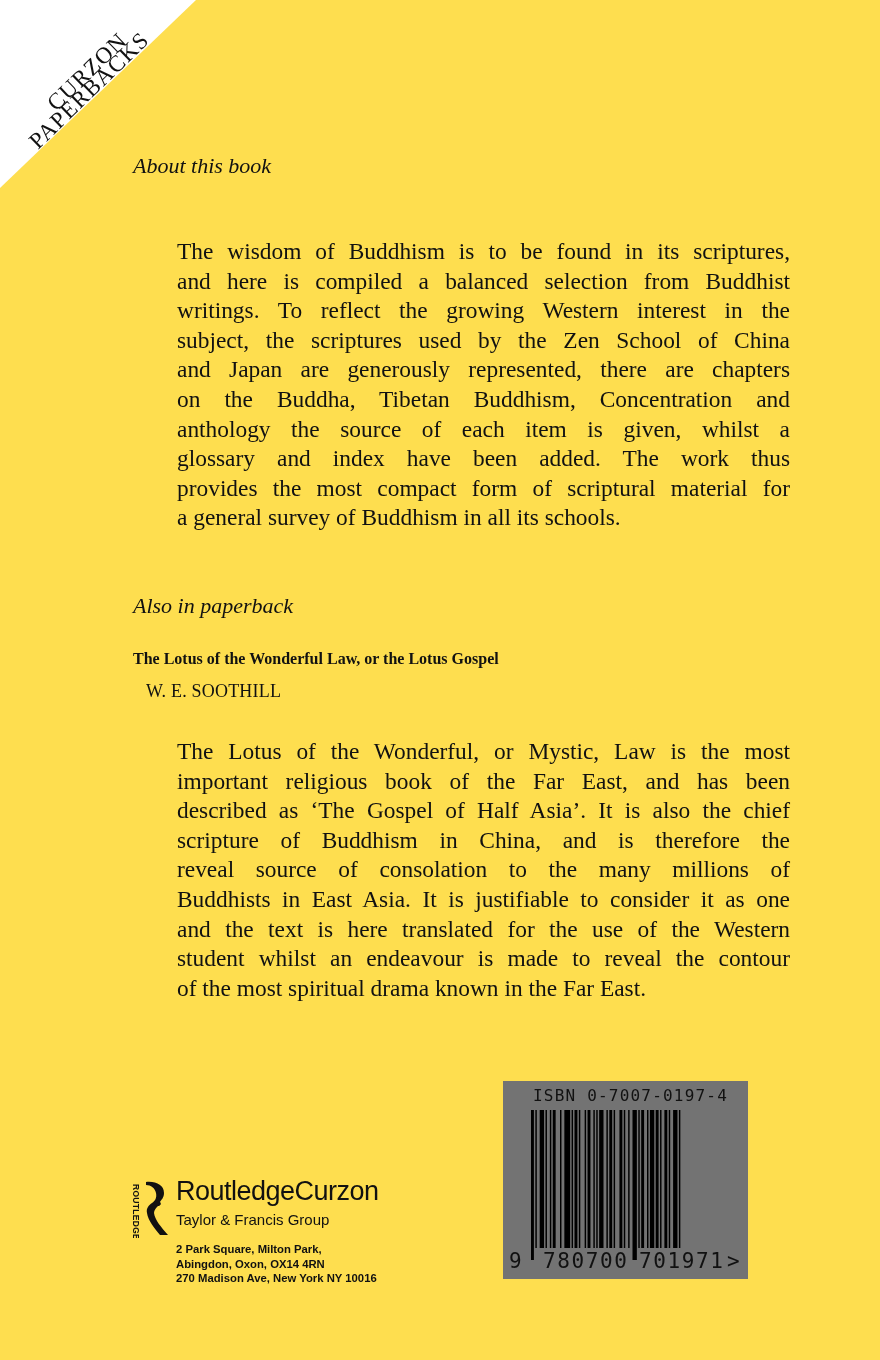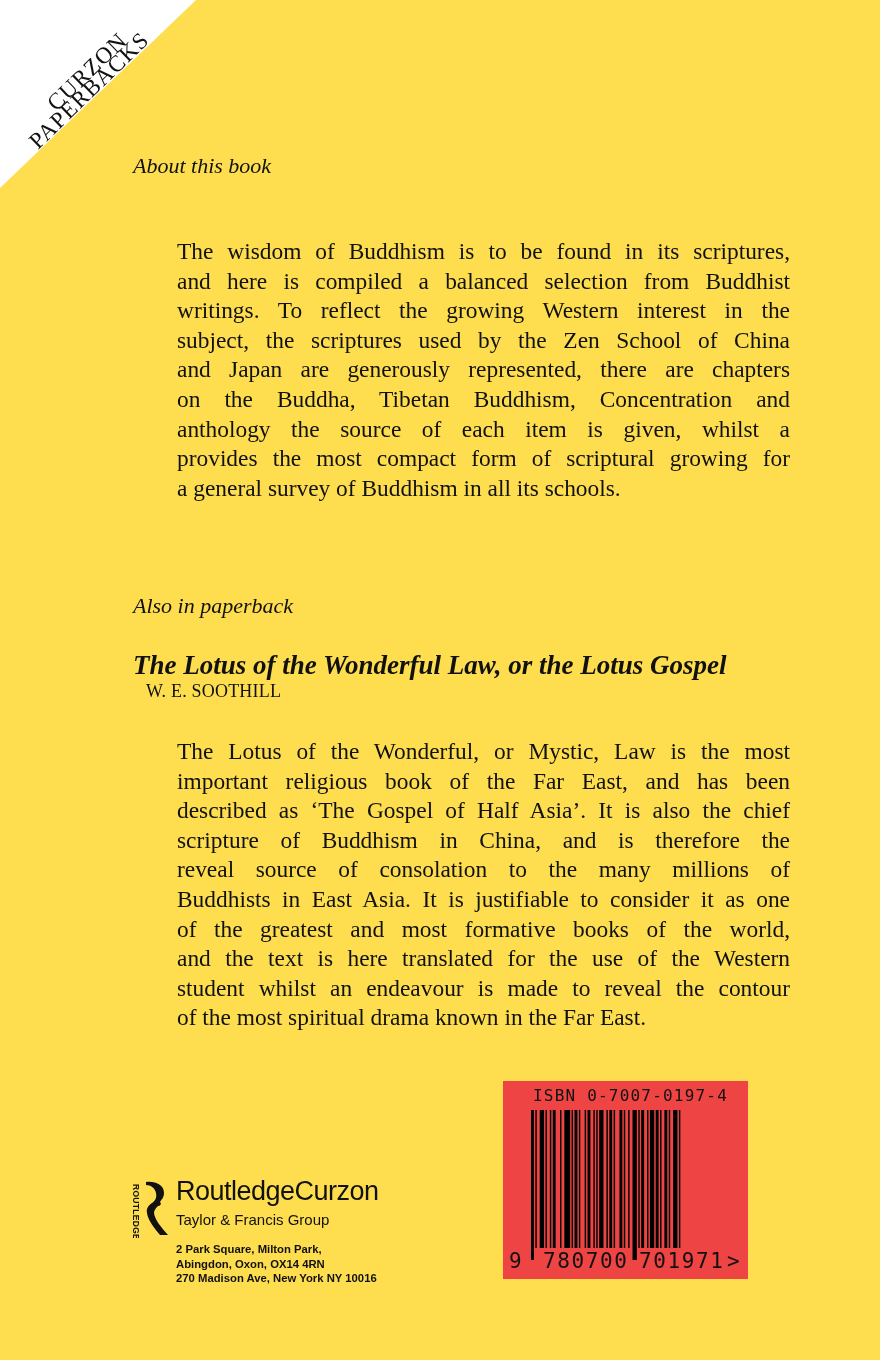--- a/index.html
+++ b/index.html
@@ -18,35 +18,35 @@
   }
   .para {
     position: absolute; left: 133px; width: 613px;
     font-size: 23.4px; line-height: 29.6px; text-align: justify;
     text-align-last: left;
     margin-left: 44px;
   }
   .para .ln { display: block; text-align: justify; text-align-last: justify; white-space: nowrap; }
   .para .ln.last { text-align-last: left; }
   .book-title {
-    position: absolute; left: 133px; top: 650px; font-weight: bold; font-size: 27px; font-style: italic;
+    position: absolute; left: 133px; top: 650px; font-weight: bold; font-size: 16px;
   }
   .book-author {
     position: absolute; left: 133px; top: 681px; font-size: 18px; letter-spacing: 0.2px; margin-left: 13px;
   }
   .publisher {
     position: absolute; left: 130px; top: 1180px; font-family: "Liberation Sans", "DejaVu Sans", sans-serif;
   }
   .pub-logo { position: absolute; left: 0; top: 0; width: 44px; height: 58px; }
   .pub-name { position: absolute; left: 46px; top: -4px; font-size: 27px; letter-spacing: -0.5px; white-space: nowrap; }
   .pub-group { position: absolute; left: 46px; top: 31px; font-size: 15px; white-space: nowrap; }
   .pub-addr { position: absolute; left: 46px; top: 62px; font-size: 11.3px; line-height: 14.5px; white-space: nowrap; font-weight: bold; }
   .barcode {
     position: absolute; left: 503px; top: 1081px; width: 245px; height: 198px;
-    background: #ef4444; font-family: "DejaVu Sans Mono", "Liberation Mono", monospace;
+    background: #737373; font-family: "DejaVu Sans Mono", "Liberation Mono", monospace;
   }
   .isbn { position: absolute; left: 30px; top: 5px; font-size: 16px; letter-spacing: 1.2px; white-space: nowrap; }
   .bars { position: absolute; left: 28px; top: 29px; }
   .ean-digits { position: absolute; top: 168px; font-size: 21px; letter-spacing: 1.6px; }
 </style>
 </head>
 <body>
 
 <div class="corner">
   <svg width="200" height="190" viewBox="0 0 200 190">
@@ -63,36 +63,36 @@
 
 <div class="section-label" style="top:153px;">About this book</div>
 <div class="para" style="top:237px;">
   <span class="ln">The wisdom of Buddhism is to be found in its scriptures,</span>
   <span class="ln">and here is compiled a balanced selection from Buddhist</span>
   <span class="ln">writings. To reflect the growing Western interest in the</span>
   <span class="ln">subject, the scriptures used by the Zen School of China</span>
   <span class="ln">and Japan are generously represented, there are chapters</span>
   <span class="ln">on the Buddha, Tibetan Buddhism, Concentration and</span>
   <span class="ln">anthology the source of each item is given, whilst a</span>
-  <span class="ln">provides the most compact form of scriptural growing for</span>
+  <span class="ln">glossary and index have been added. The work thus</span>
+  <span class="ln">provides the most compact form of scriptural material for</span>
   <span class="ln last">a general survey of Buddhism in all its schools.</span>
 </div>
 
 <div class="section-label" style="top:593px;">Also in paperback</div>
 <div class="book-title">The Lotus of the Wonderful Law, or the Lotus Gospel</div>
 <div class="book-author">W. E. SOOTHILL</div>
 
 <div class="para" style="top:737px;">
   <span class="ln">The Lotus of the Wonderful, or Mystic, Law is the most</span>
   <span class="ln">important religious book of the Far East, and has been</span>
   <span class="ln">described as ‘The Gospel of Half Asia’. It is also the chief</span>
   <span class="ln">scripture of Buddhism in China, and is therefore the</span>
   <span class="ln">reveal source of consolation to the many millions of</span>
   <span class="ln">Buddhists in East Asia. It is justifiable to consider it as one</span>
-  <span class="ln">of the greatest and most formative books of the world,</span>
   <span class="ln">and the text is here translated for the use of the Western</span>
   <span class="ln">student whilst an endeavour is made to reveal the contour</span>
   <span class="ln last">of the most spiritual drama known in the Far East.</span>
 </div>
 
 <div class="publisher">
   <div class="pub-logo">
     <svg width="44" height="58" viewBox="0 0 44 58">
       <text x="0" y="0" transform="translate(3,4) rotate(90)" font-family="Liberation Sans, sans-serif" font-weight="bold" font-size="8.5" fill="#111" letter-spacing="0.3">ROUTLEDGE</text>
       <path d="M16 2 C26 1 34 5 34 13 C34 18 31 20 30 22 C32 24 30 26 28 26 C26 28 24 30 24 33 C25 40 31 47 38 55 L30 55 C24 48 18 40 17 33 C16 28 19 25 22 23 C25 21 27 18 26 13 C25 8 21 5 16 5 Z" fill="#111"></path>

